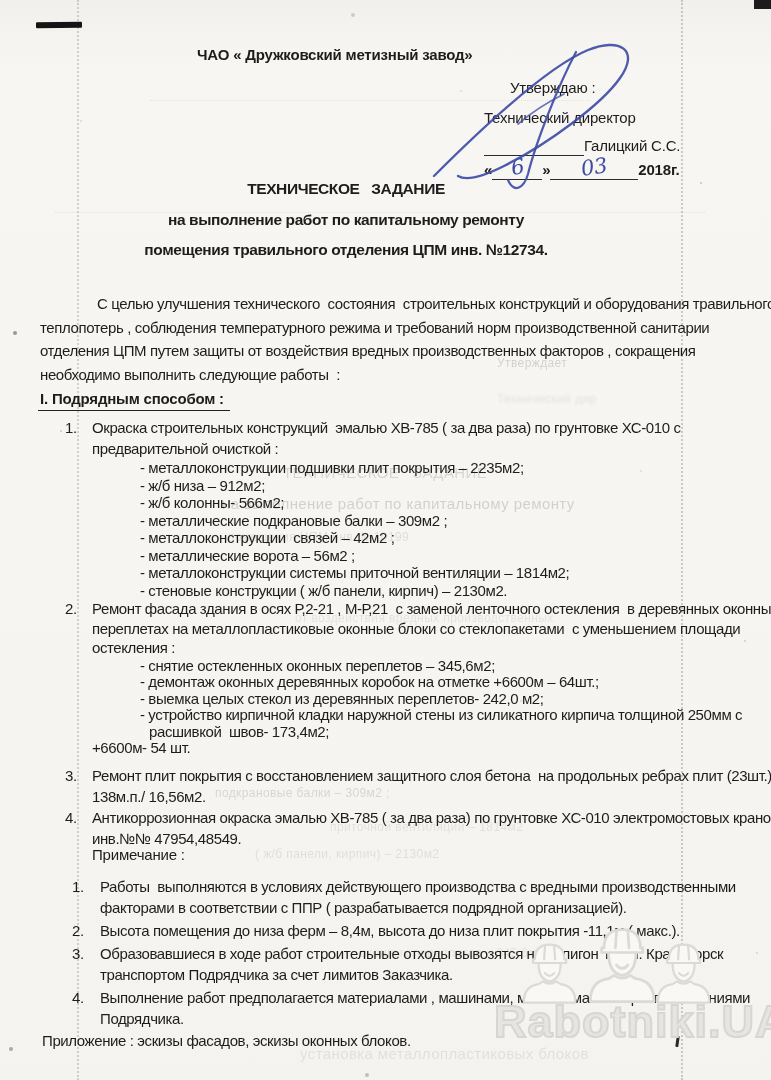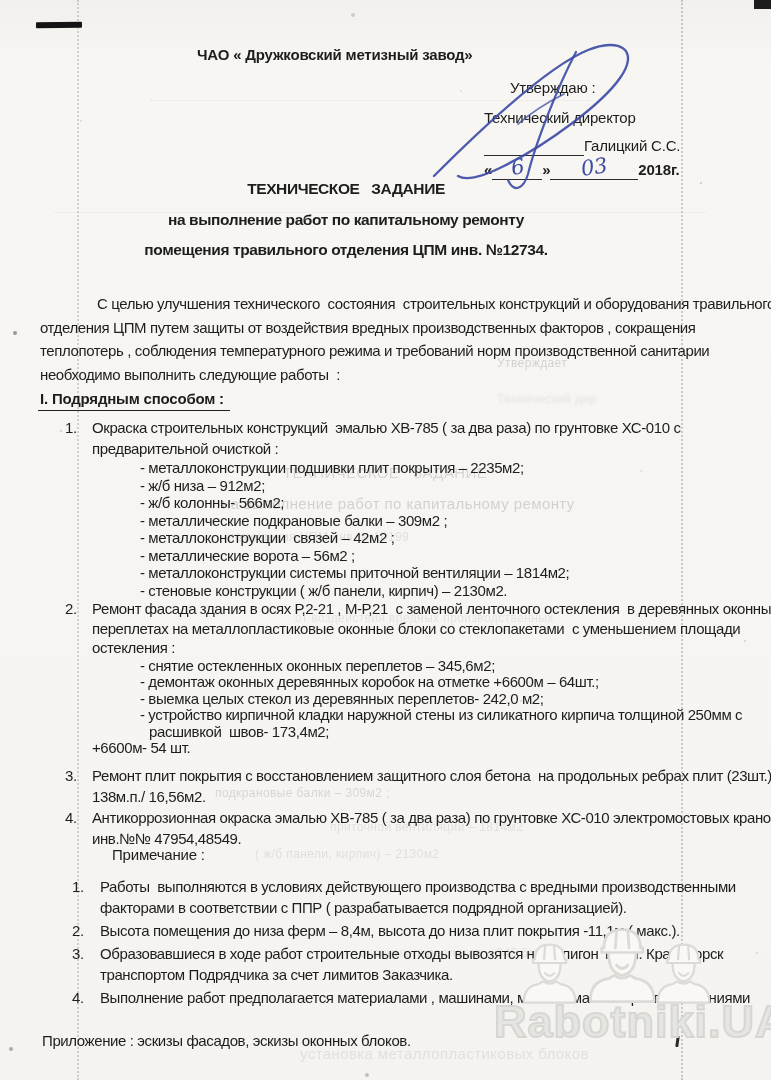--- a/index.html
+++ b/index.html
@@ -43,21 +43,21 @@
   .i2 .ln{line-height:19.5px;}
   .i2 .num{line-height:19.5px;}
   .i2 .subs .ln{line-height:16.5px;}
   .s-dash{margin-left:48px;}
   .s-cont{margin-left:57px;}
   .s-cont2{}
   .block3{left:40px;top:766px;width:706px;font-size:15px;}
   .block3 .ln,.block3 .num{line-height:20.5px;}
   .i4{margin-top:1px;}
   .notes-block{left:40px;top:845px;width:706px;font-size:15px;}
-  .notes-heading{margin-left:72px;line-height:20px;letter-spacing:-0.2px;}
+  .notes-heading{margin-left:52px;line-height:20px;letter-spacing:-0.2px;}
   .notes{margin-top:11px;}
   .note{display:flex;padding-left:32px;margin-top:2px;}
   .note .num{flex:none;width:28px;line-height:21px;}
   .note .ln{line-height:21px;}
   .attachment{left:42px;top:1032px;font-size:15px;}
   
   .wm-text{left:494px;top:996px;font-size:45px;font-weight:bold;letter-spacing:1px;
            color:rgba(255,255,255,0.25);-webkit-text-stroke:2px #d7d6d2;
            text-shadow:0 0 1px #dddcd8;white-space:nowrap;}
   
@@ -123,22 +123,22 @@
 
   <div class="abs title-block">
     <div class="ln">ТЕХНИЧЕСКОЕ   ЗАДАНИЕ</div>
     <div class="ln title-l2">на выполнение работ по капитальному ремонту</div>
     <div class="ln title-l3">помещения травильного отделения ЦПМ инв. №12734.</div>
   </div>
 
   <div class="abs content">
     <div class="intro">
       <div class="ln">С целью улучшения технического  состояния  строительных конструкций и оборудования травильного</div>
+      <div class="ln">теплопотерь , соблюдения температурного режима и требований норм производственной санитарии</div>
       <div class="ln">отделения ЦПМ путем защиты от воздействия вредных производственных факторов , сокращения</div>
-      <div class="ln">теплопотерь , соблюдения температурного режима и требований норм производственной санитарии</div>
       <div class="ln">необходимо выполнить следующие работы  :</div>
     </div>
 
     <div><span class="sec-heading ln">I. Подрядным способом :</span></div>
 
     <div class="item i1">
       <div class="num ln">1.</div>
       <div class="body">
         <div class="ln">Окраска строительных конструкций  эмалью ХВ-785 ( за два раза) по грунтовке ХС-010 с</div>
         <div class="ln">предварительной очисткой :</div>
@@ -210,20 +210,21 @@
         <div class="num ln">3.</div>
         <div class="body">
           <div class="ln">Образовавшиеся в ходе работ строительные отходы вывозятся на полигон ТБО г. Краматорск</div>
           <div class="ln">транспортом Подрядчика за счет лимитов Заказчика.</div>
         </div>
       </div>
       <div class="note">
         <div class="num ln">4.</div>
         <div class="body">
           <div class="ln">Выполнение работ предполагается материалами , машинами, механизмами и приспособлениями</div>
+          <div class="ln">Подрядчика.</div>
         </div>
       </div>
     </div>
   </div>
 
   <div class="abs attachment ln">Приложение : эскизы фасадов, эскизы оконных блоков.</div>
 
   <svg class="abs" style="left:520px;top:924px;" width="212" height="86" viewBox="0 0 212 86">
     <g stroke="#dbdad6" stroke-width="2.4" fill="#f9f8f5" stroke-linejoin="round" stroke-linecap="round">
 

